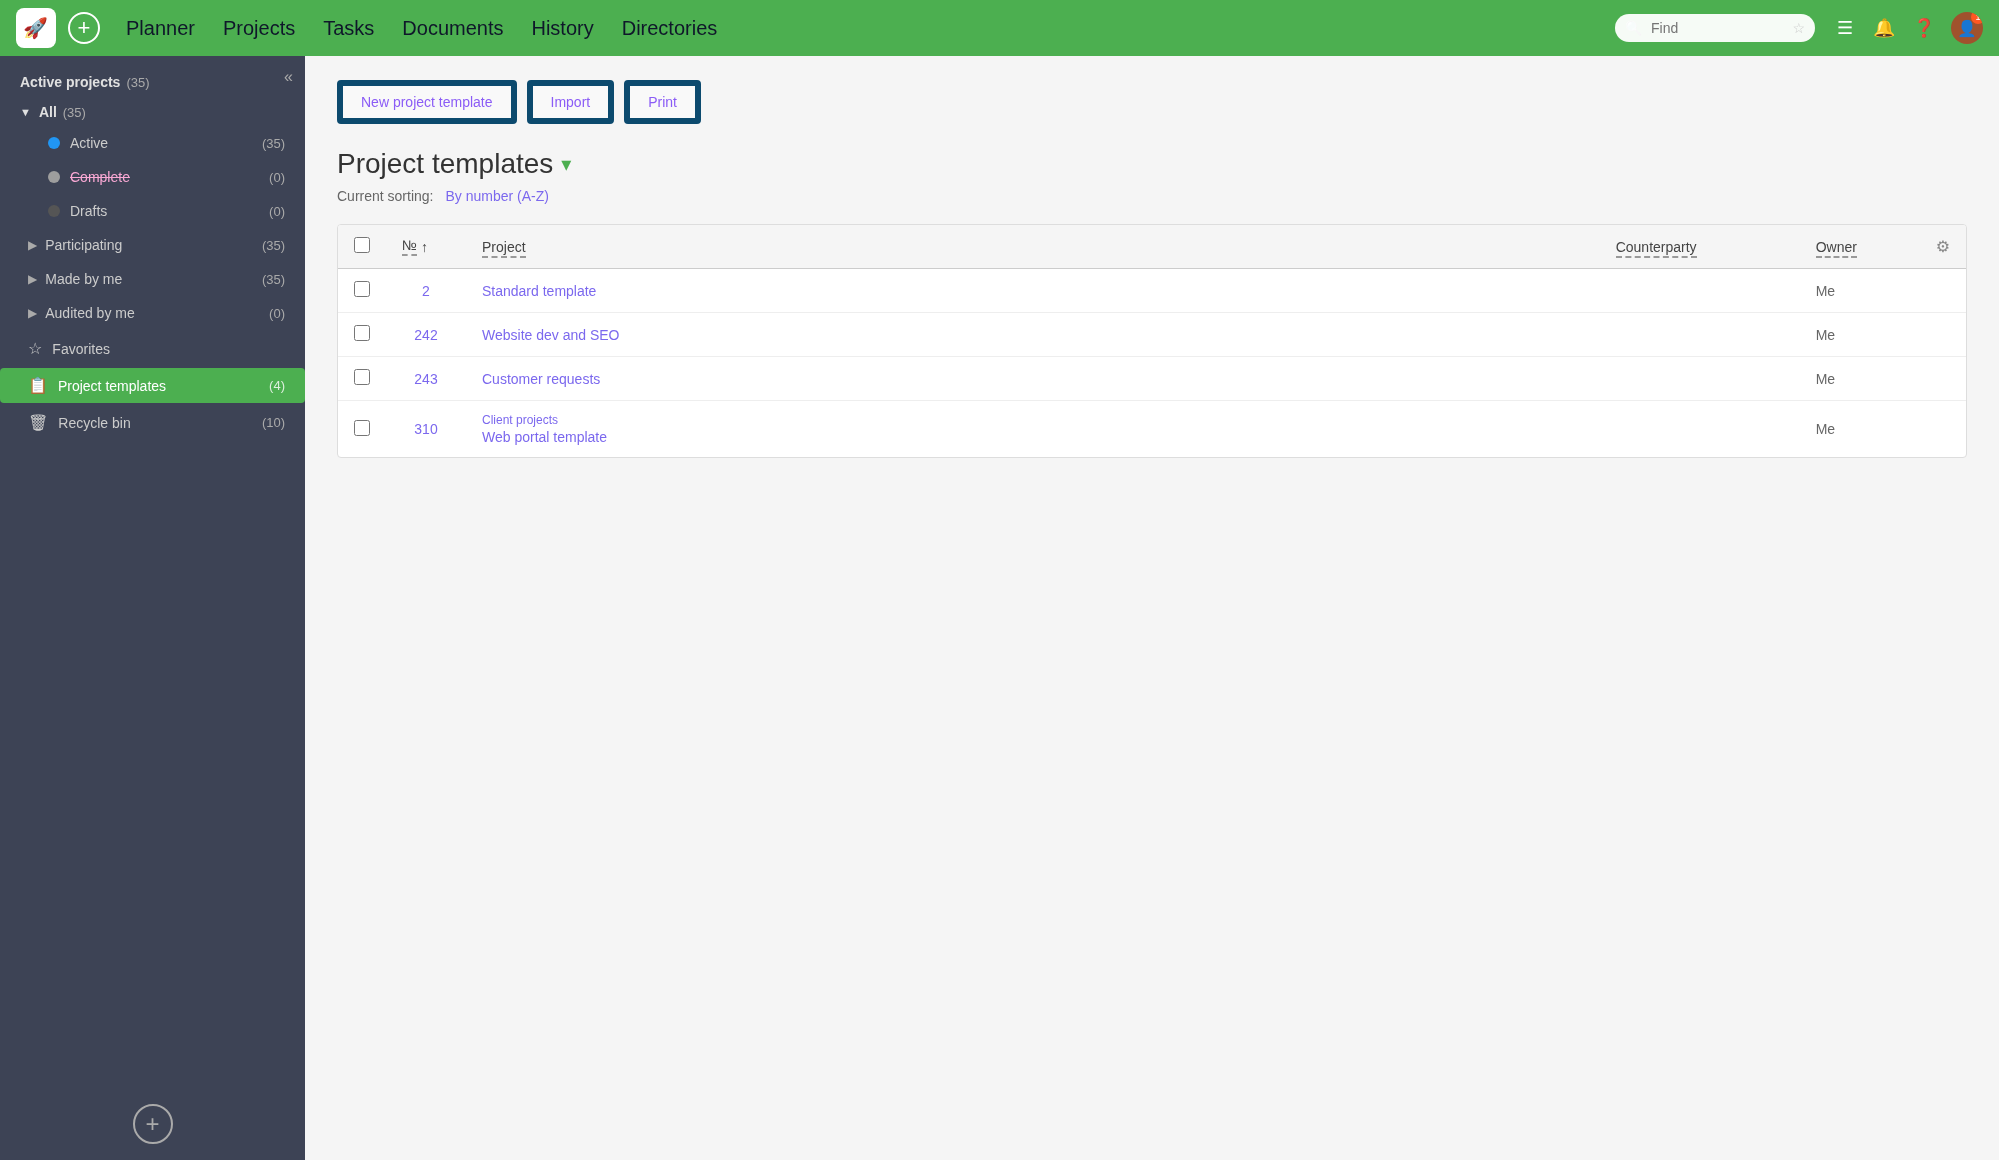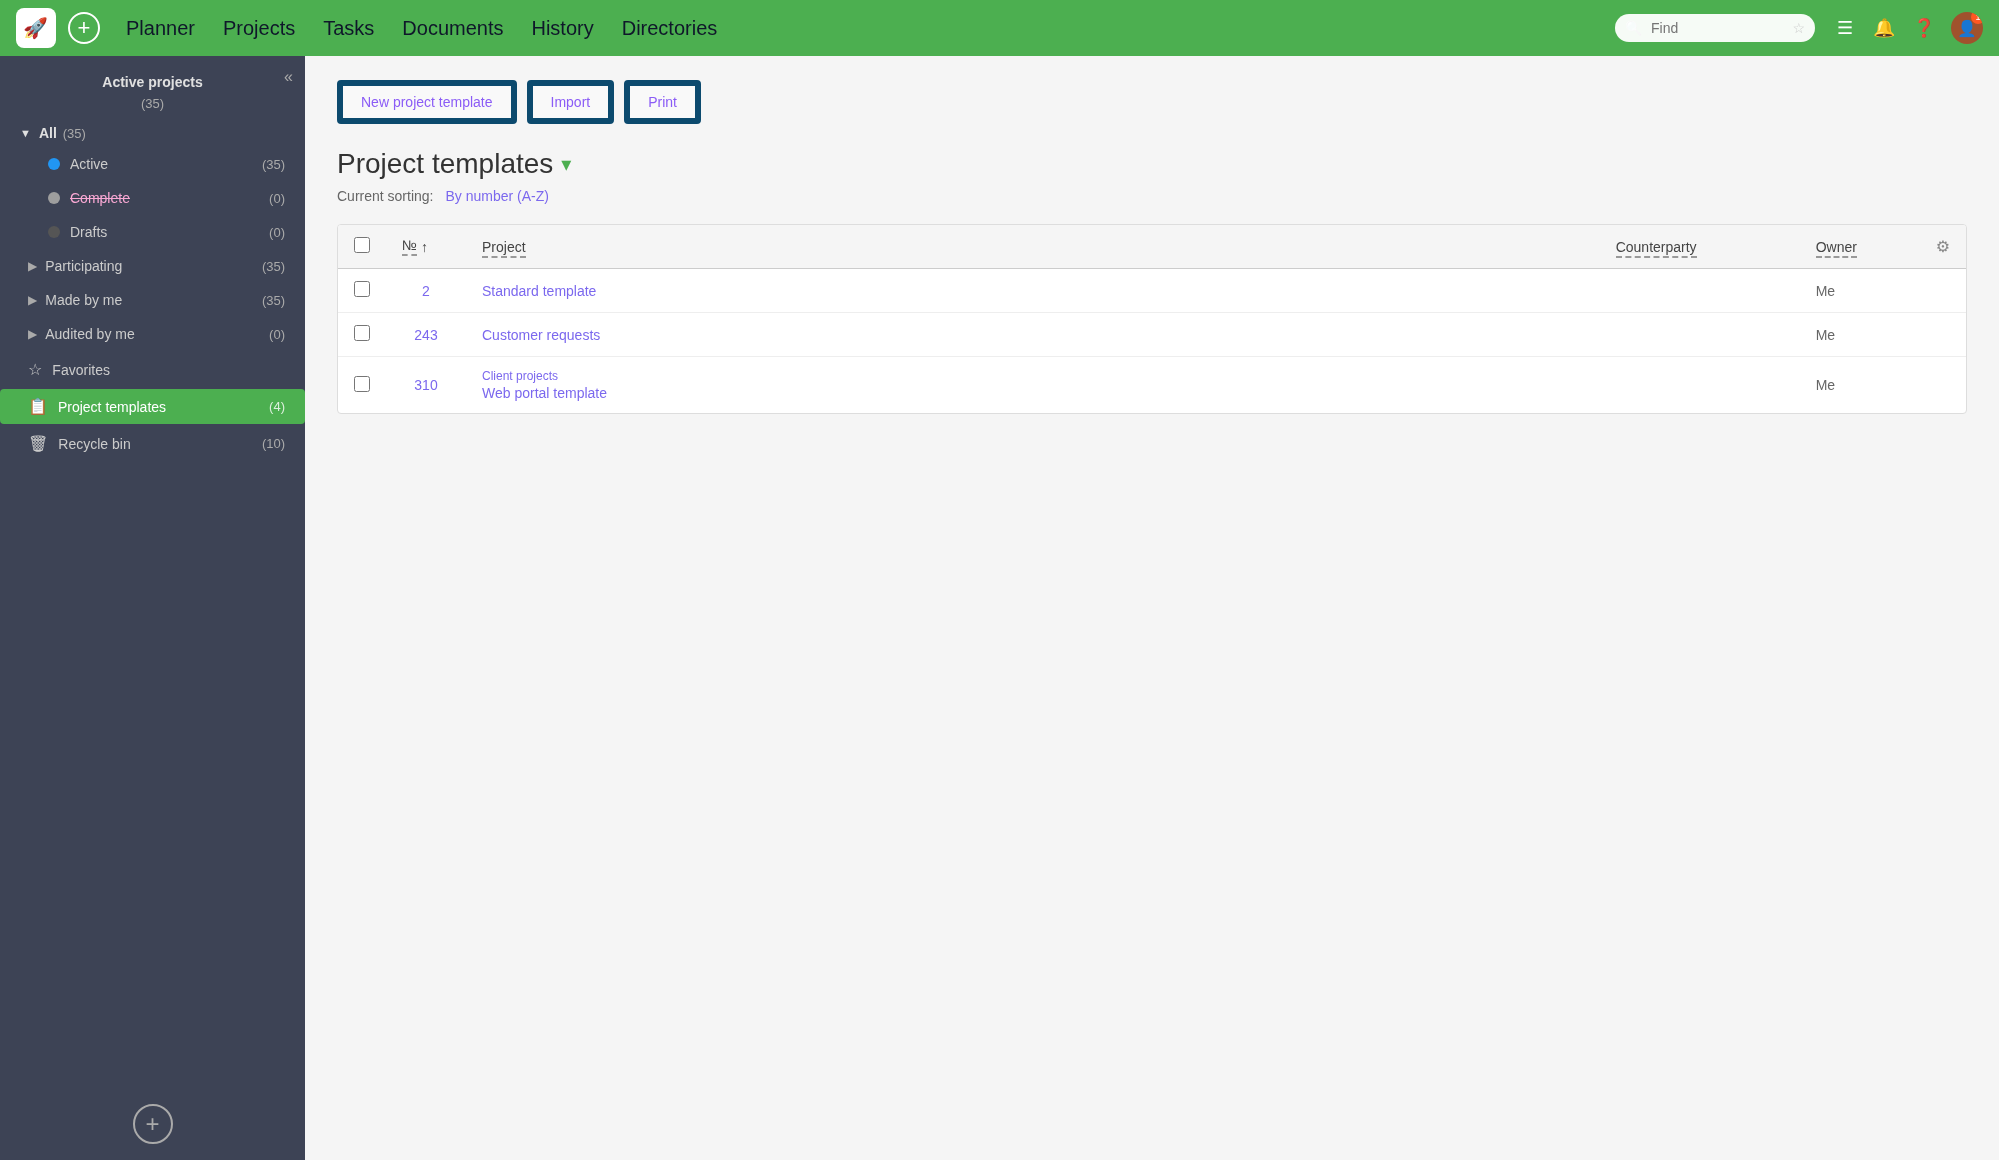--- a/index.html
+++ b/index.html
@@ -136,21 +136,20 @@
       font-size: 16px;
     }
     .sidebar-section-title {
       color: #e0e0e0;
       font-size: 14px;
       font-weight: 600;
       padding: 18px 20px 8px 20px;
       display: flex;
       align-items: center;
       gap: 6px;
-      flex-direction: column;
     }
     .sidebar-section-title .count {
       color: #aaa;
       font-size: 13px;
       font-weight: normal;
     }
     .sidebar-item {
       display: flex;
       align-items: center;
       padding: 8px 20px 8px 28px;
@@ -491,20 +490,33 @@
         <a class="td-project-name">Standard template</a>
       </td>
       <td></td>
       <td class="td-owner">Me</td>
       <td></td>
     </tr>
             <tr>
       <td class="cb-col">
         <input type="checkbox" style="">
       </td>
+      <td class="td-num">242</td>
+      <td>
+        
+        <a class="td-project-name">Website dev and SEO</a>
+      </td>
+      <td></td>
+      <td class="td-owner">Me</td>
+      <td></td>
+    </tr>
+            <tr>
+      <td class="cb-col">
+        <input type="checkbox" style="">
+      </td>
       <td class="td-num">243</td>
       <td>
         
         <a class="td-project-name">Customer requests</a>
       </td>
       <td></td>
       <td class="td-owner">Me</td>
       <td></td>
     </tr>
             <tr>

